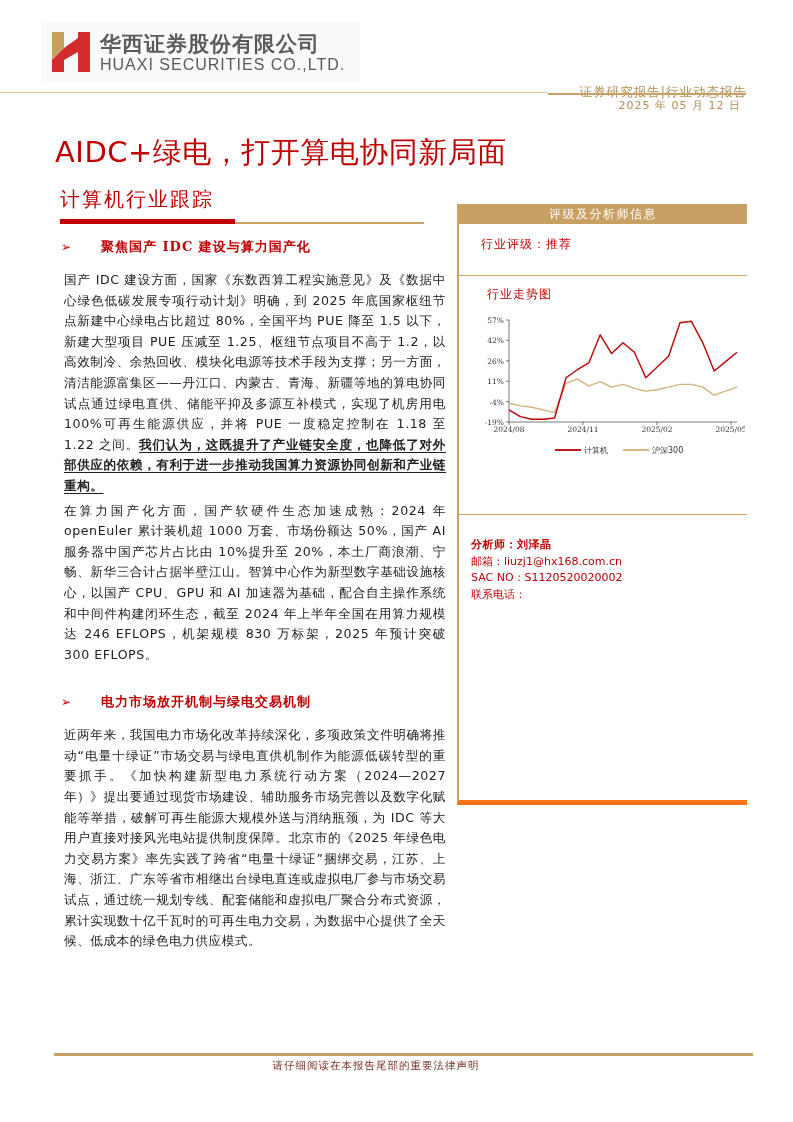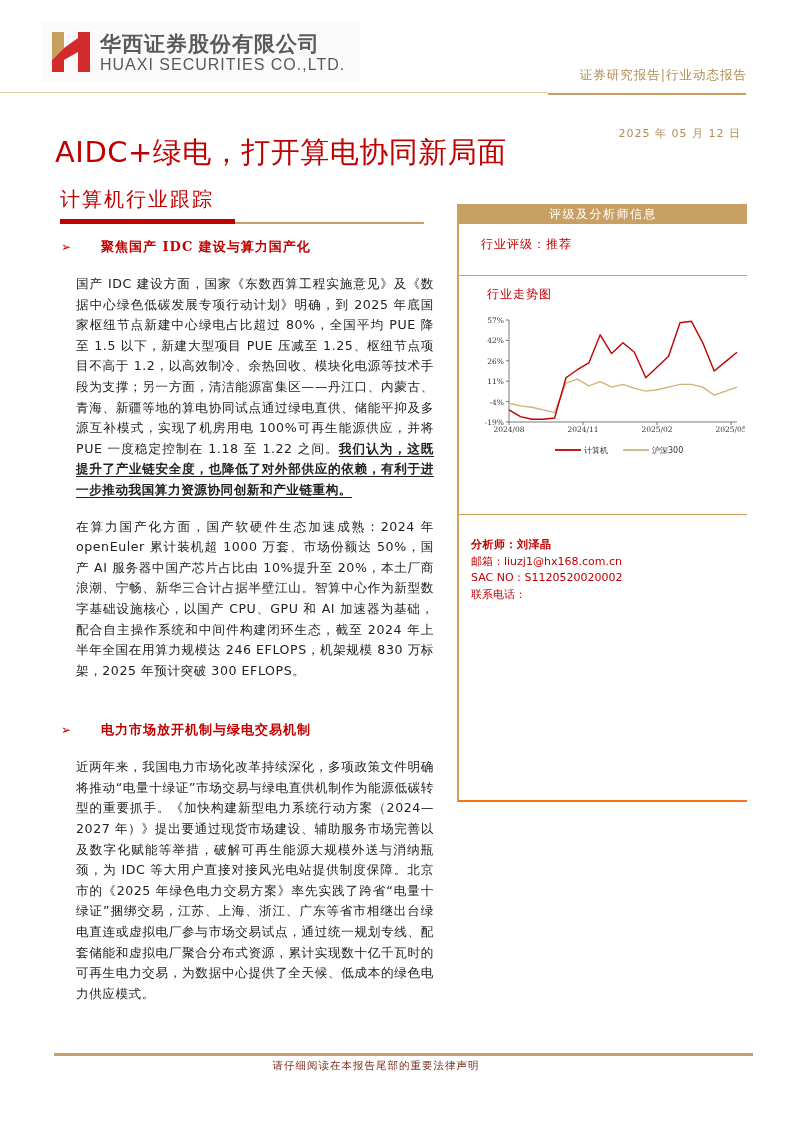--- a/index.html
+++ b/index.html
@@ -6,41 +6,41 @@
   body { width: 793px; height: 1122px; position: relative; overflow: hidden;
          font-family: "DejaVu Sans", "Liberation Sans", sans-serif; color: #222; }
   .abs { position: absolute; }
 
   
   .logo-box { left: 42px; top: 22px; width: 318px; height: 60px; background: #fafafa; }
   .logo-mark { left: 50px; top: 30px; width: 42px; height: 44px; }
   .logo-cn { left: 100px; top: 30px; font-size: 21px; font-weight: bold; color: #5a5a5a; letter-spacing: 1px; font-family: "DejaVu Serif", serif; }
   .logo-en { left: 100px; top: 56px; font-size: 16px; color: #5a5a5a; letter-spacing: 1px; font-family: Liberation Sans, sans-serif; }
   .header-rule { left: 0; top: 92px; width: 793px; height: 2px; background: #d3ab6b; }
-  .report-type { right: 46px; top: 67px; font-size: 12.5px; color: #b08d54; letter-spacing: 1px; font-family: "DejaVu Serif", serif; }
+  .report-type { right: 46px; top: 84px; font-size: 12.5px; color: #b08d54; letter-spacing: 1px; font-family: "DejaVu Serif", serif; }
   .date-rule { left: 548px; top: 93px; width: 198px; height: 2px; background: #c9a063; }
-  .report-date { right: 52px; top: 98px; font-size: 11px; color: #b08d54; letter-spacing: 1px; margin-top: 28px; }
+  .report-date { right: 52px; top: 98px; font-size: 11px; color: #b08d54; letter-spacing: 1px; }
 
   
   .title { left: 55px; top: 133px; font-size: 29px; color: #c00000; font-family: "DejaVu Sans", sans-serif; letter-spacing: 0.5px; }
   .subtitle { left: 60px; top: 186px; font-size: 20px; color: #c00000; letter-spacing: 2px; font-family: "DejaVu Serif", serif; }
   .sub-rule-gold { left: 60px; top: 222px; width: 364px; height: 2px; background: #c9a063; }
   .sub-rule-red { left: 60px; top: 219px; width: 175px; height: 5px; background: #c00000; }
 
   
   .left-col { left: 60px; top: 236px; width: 390px; }
   .sec-head { display: flex; align-items: center; height: 22px; margin-bottom: 12px; }
   .sec-arrow { color: #c00000; font-size: 12px; width: 40px; padding-left: 1px; }
   .sec-title { color: #c00000; font-weight: bold; font-size: 13px; letter-spacing: 1px; font-family: "DejaVu Serif", serif; }
-  .para { font-size: 12.6px; line-height: 20.6px; color: #222; letter-spacing: 0.55px; text-align: justify; margin: 16px; font-family: "DejaVu Sans", sans-serif; }
+  .para { font-size: 12.6px; line-height: 20.6px; color: #222; letter-spacing: 0.55px; text-align: justify; margin: 4px; font-family: "DejaVu Sans", sans-serif; }
   .para b.u { font-weight: bold; text-decoration: underline; text-underline-offset: 3px; font-family: "DejaVu Serif", serif; }
   .gap { height: 22px; }
 
   
-  .panel { left: 457px; top: 204px; width: 288px; height: 596px; border-left: 2px solid #cfa35e; border-bottom: 2px solid #f97316; }
+  .panel { left: 457px; top: 204px; width: 288px; height: 596px; border-left: 2px solid #cfa35e; border-bottom: 5px solid #f97316; }
   .panel-head { height: 20px; background: #c9a063; color: #fff; text-align: center; font-size: 12px; line-height: 20px; letter-spacing: 1.5px; font-family: "DejaVu Serif", serif; }
   .rating { position: absolute; left: 22px; top: 32px; font-size: 12px; color: #c00000; letter-spacing: 1px; font-family: Liberation Mono, monospace; }
   .rating-rule { position: absolute; left: 0; top: 71px; width: 288px; height: 1px; background: #cfa35e; }
   .trend-label { position: absolute; left: 28px; top: 82px; font-size: 12px; color: #c00000; letter-spacing: 1px; font-family: "DejaVu Serif", serif; }
   .chart { position: absolute; left: 6px; top: 108px; width: 280px; height: 160px; }
   .analyst-rule { position: absolute; left: 0; top: 310px; width: 288px; height: 1px; background: #cfa35e; }
   .analyst { position: absolute; left: 12px; top: 313px; font-size: 11px; color: #c00000; line-height: 16.5px; margin-top: 20px; }
   .analyst .name { font-weight: bold; font-family: "DejaVu Serif", serif; letter-spacing: 0.5px; }
 
   

